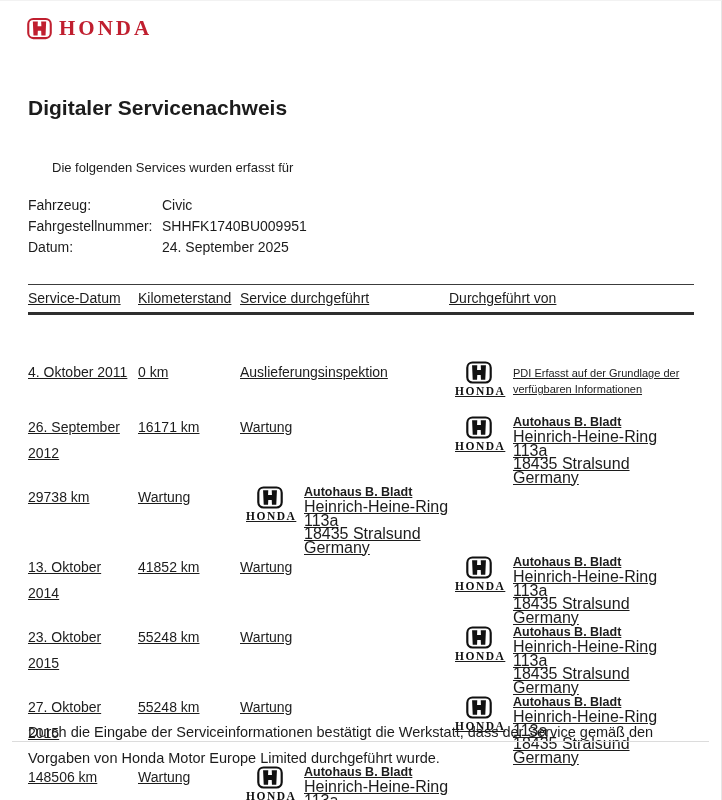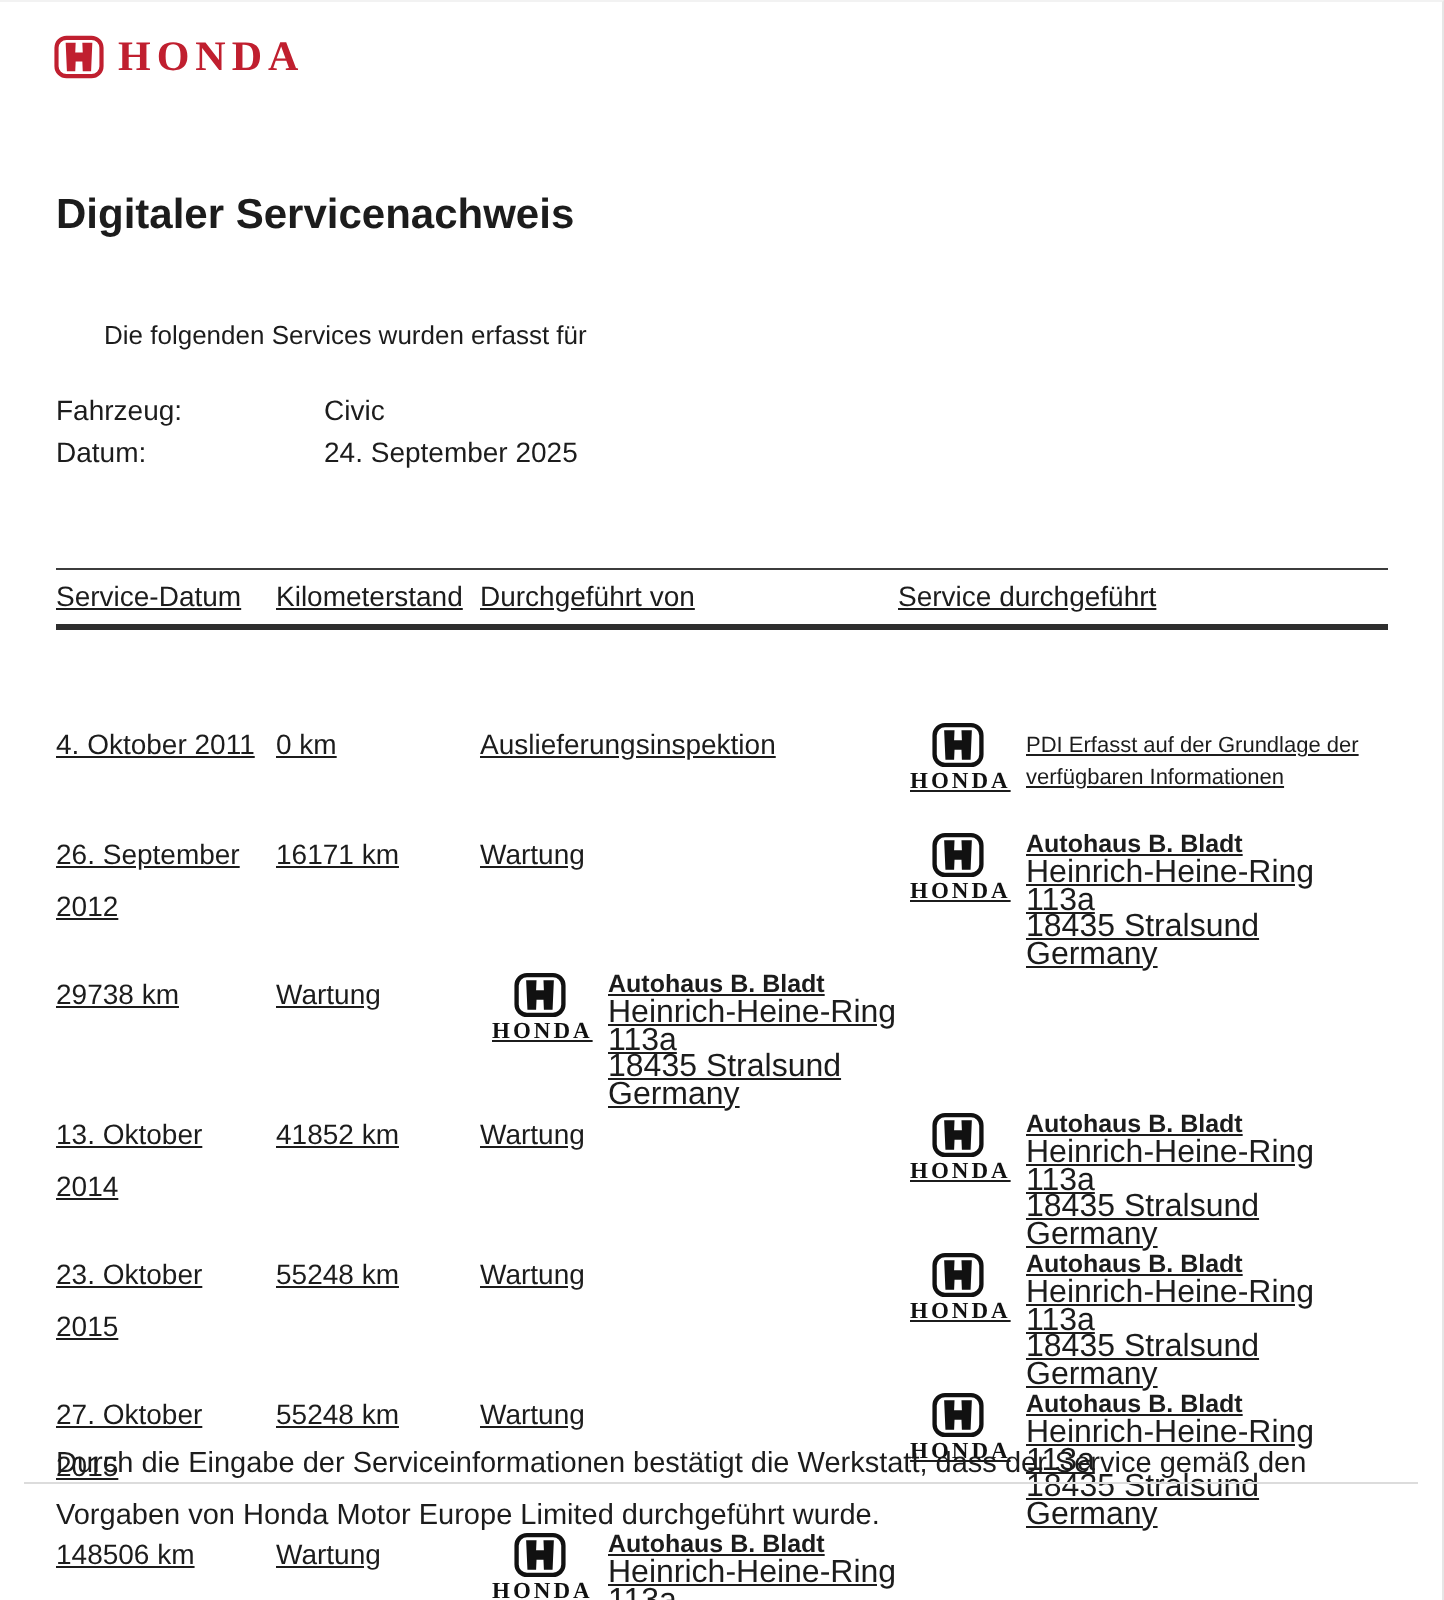--- a/index.html
+++ b/index.html
@@ -79,32 +79,36 @@
 
 <div id="title" class="abs">Digitaler Servicenachweis</div>
 <div id="intro" class="abs">Die folgenden Services wurden erfasst für</div>
 
 <div id="vehicle" class="abs">
   <div class="vrow">
     <span class="vlabel">Fahrzeug:</span>
     <span class="vvalue">Civic</span>
   </div>
   <div class="vrow">
+    <span class="vlabel">Fahrgestellnummer:</span>
+    <span class="vvalue">SHHFK1740BU009951</span>
+  </div>
+  <div class="vrow">
     <span class="vlabel">Datum:</span>
     <span class="vvalue">24. September 2025</span>
   </div>
 </div>
 
 <div id="table" class="abs">
   <div class="hline-thin"></div>
   <div class="thead">
     <div>Service-Datum</div>
     <div>Kilometerstand</div>
+    <div>Service durchgeführt</div>
     <div>Durchgeführt von</div>
-    <div>Service durchgeführt</div>
   </div>
   <div class="hline-thick"></div>
 
   <div class="tbody">
 
     <div class="trow r0">
       <div class="cell date">4. Oktober 2011</div>
       <div class="cell km">0 km</div>
       <div class="cell service">Auslieferungsinspektion</div>
       <div class="performer">

